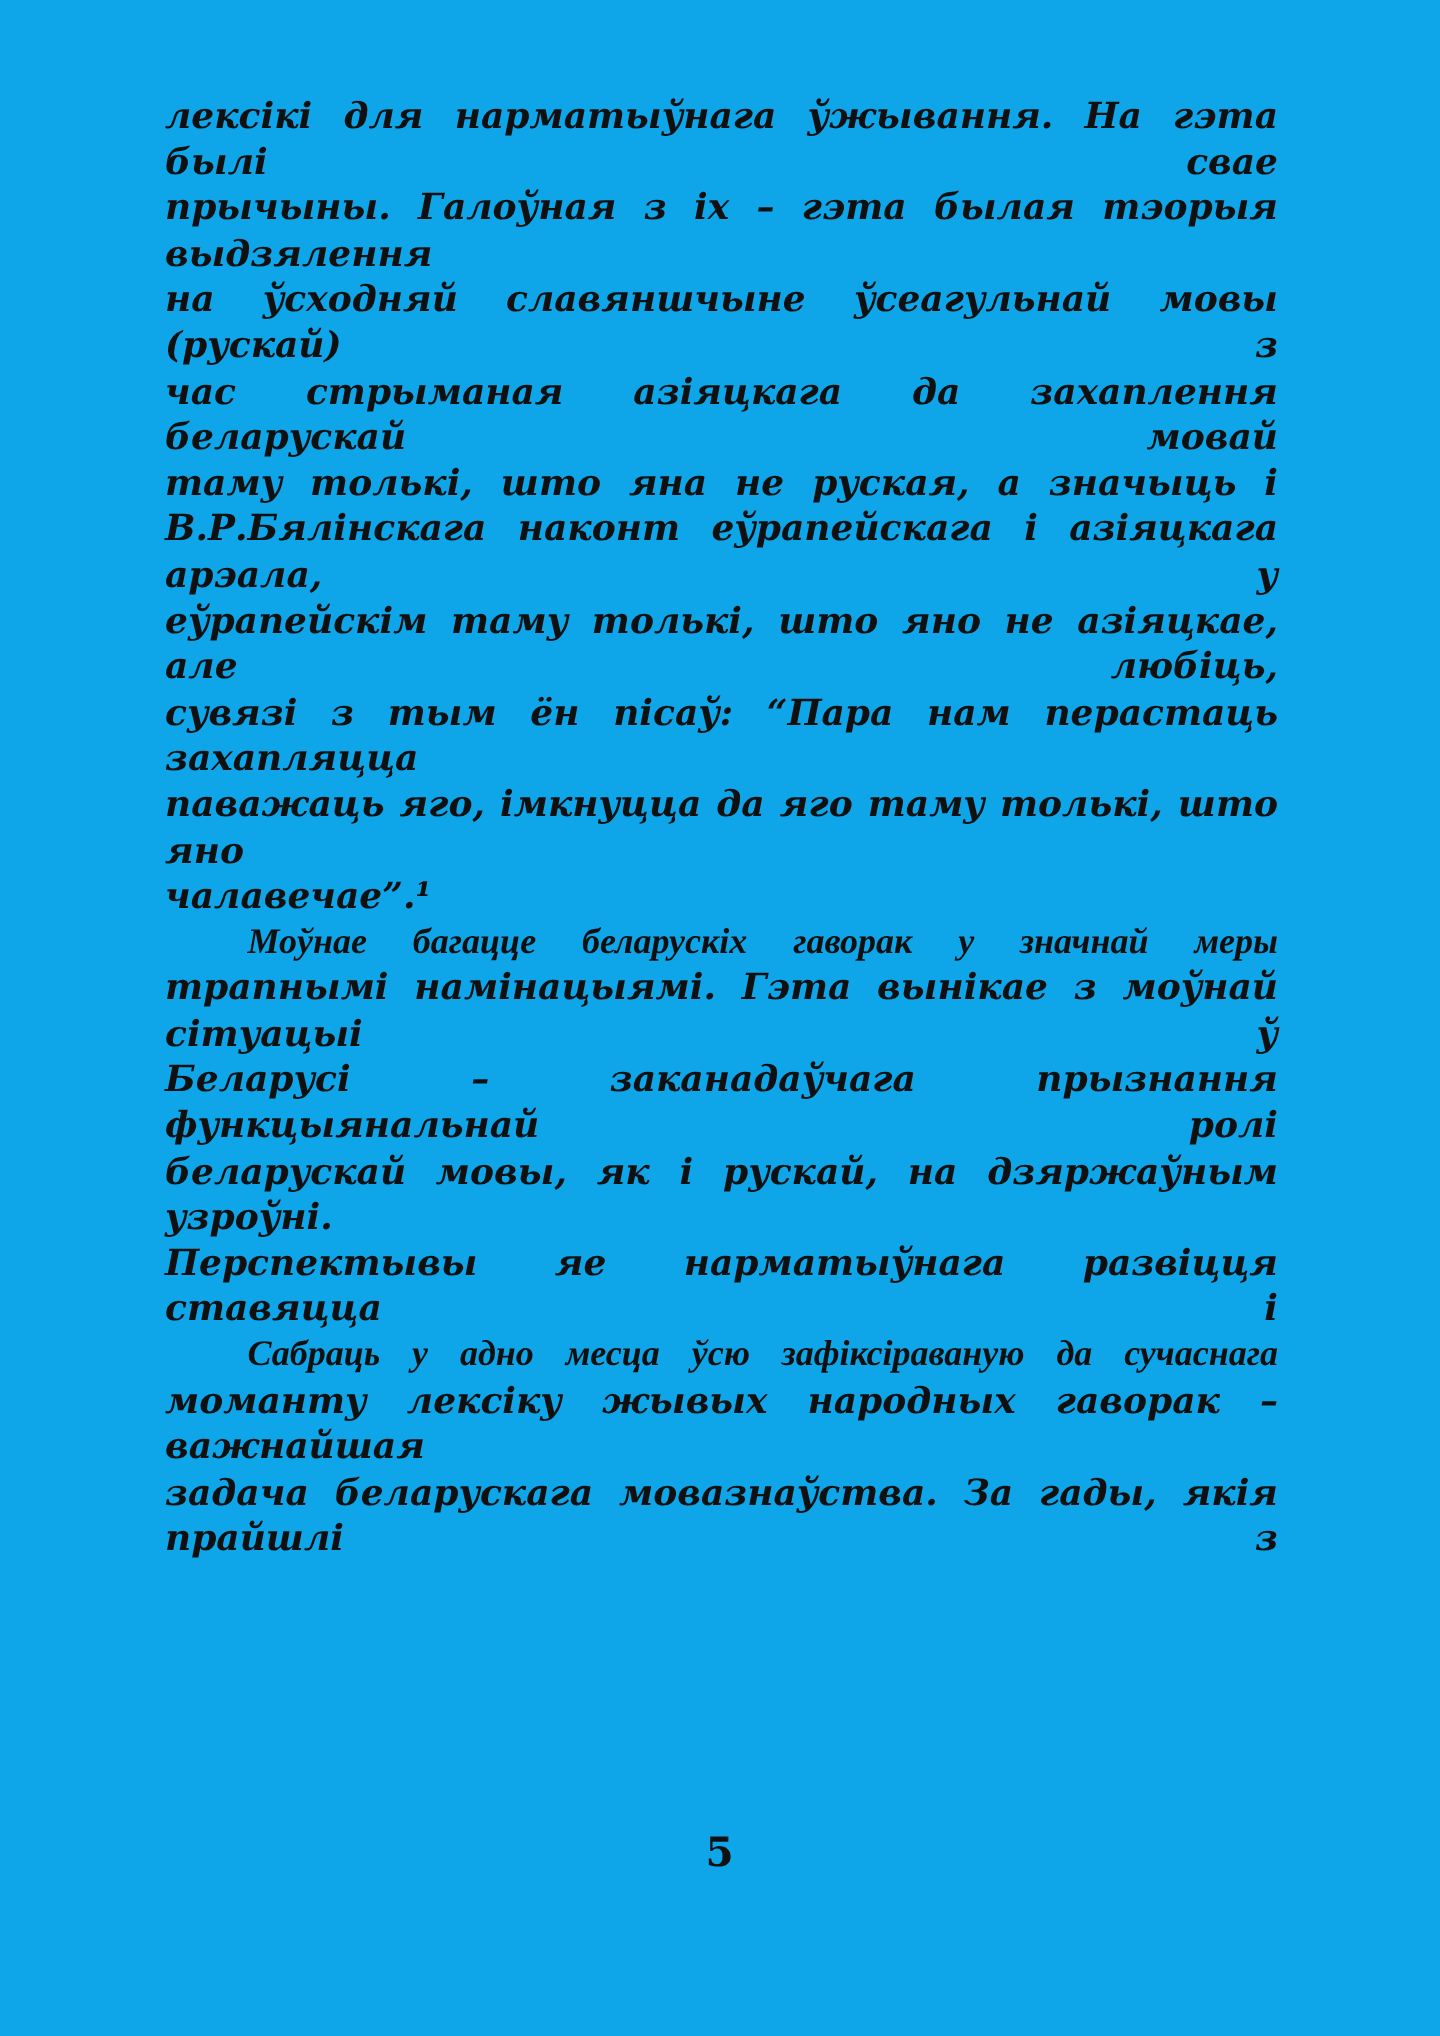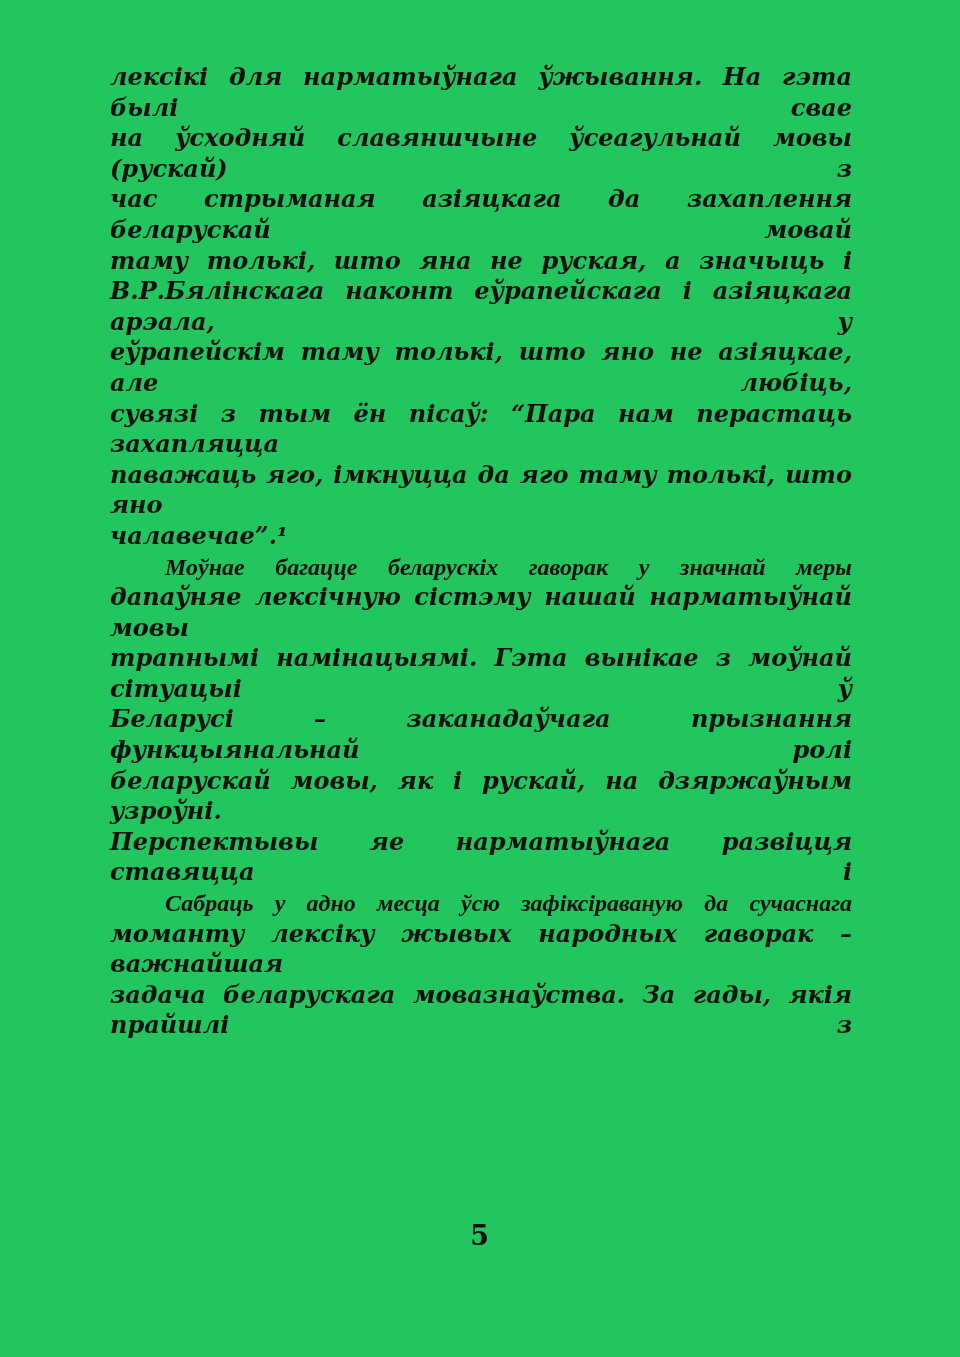--- a/index.html
+++ b/index.html
@@ -12,21 +12,21 @@
     position: relative;
     background: #f6f6f4;
     font-family: "DejaVu Serif", "Liberation Serif", serif;
   }
   .page {
     position: absolute;
     left: 0;
     top: 0;
     width: 960px;
     height: 1357px;
-    background: #22c55e;
+    background: #0ea5e9;
     overflow: hidden;
   }
   .text-block {
     position: absolute;
     left: 110px;
     top: 62px;
     width: 742px;
     font-style: italic;
     font-weight: 700;
     font-size: 24px;
@@ -63,32 +63,32 @@
     letter-spacing: 0.5px;
   }
 </style>
 </head>
 <body>
 
 <div class="page">
   <div class="text-block" id="text-block">
       <div class="paragraph">
         <div class="line">лексікі для нарматыўнага ўжывання. На гэта былі свае</div>
+        <div class="line">прычыны. Галоўная з іх – гэта былая тэорыя выдзялення</div>
         <div class="line">на ўсходняй славяншчыне ўсеагульнай мовы (рускай) з</div>
         <div class="line">час стрыманая азіяцкага да захаплення беларускай мовай</div>
         <div class="line">таму толькі, што яна не руская, а значыць і</div>
         <div class="line">В.Р.Бялінскага наконт еўрапейскага і азіяцкага арэала, у</div>
         <div class="line">еўрапейскім таму толькі, што яно не азіяцкае, але любіць,</div>
         <div class="line">сувязі з тым ён пісаў: “Пара нам перастаць захапляцца</div>
         <div class="line">паважаць яго, імкнуцца да яго таму толькі, што яно</div>
         <div class="line last">чалавечае”.¹</div>
       </div>
       <div class="paragraph">
         <div class="line indent">Моўнае багацце беларускіх гаворак у значнай меры</div>
-        <div class="line">дапаўняе лексічную сістэму нашай нарматыўнай мовы</div>
         <div class="line">трапнымі намінацыямі. Гэта вынікае з моўнай сітуацыі ў</div>
         <div class="line">Беларусі – заканадаўчага прызнання функцыянальнай ролі</div>
         <div class="line">беларускай мовы, як і рускай, на дзяржаўным узроўні.</div>
         <div class="line">Перспектывы яе нарматыўнага развіцця ставяцца і</div>
       </div>
       <div class="paragraph">
         <div class="line indent">Сабраць у адно месца ўсю зафіксіраваную да сучаснага</div>
         <div class="line">моманту лексіку жывых народных гаворак – важнайшая</div>
         <div class="line">задача беларускага мовазнаўства. За гады, якія прайшлі з</div>
       </div>

